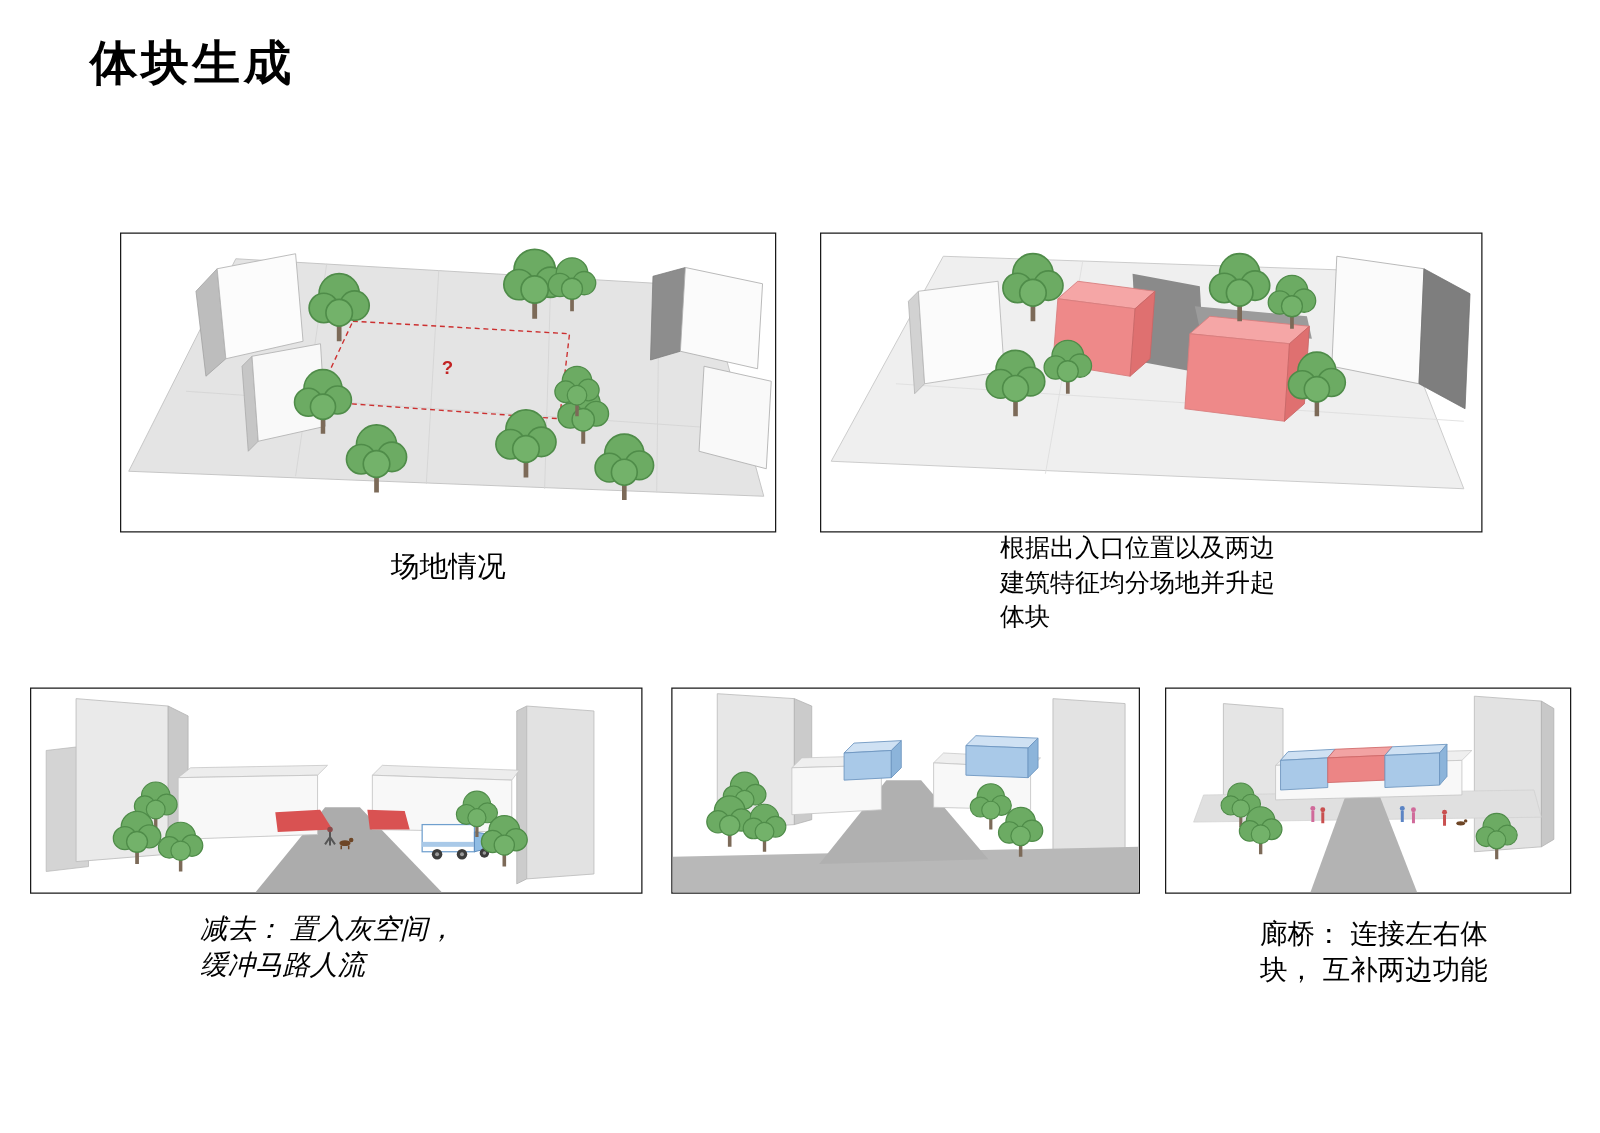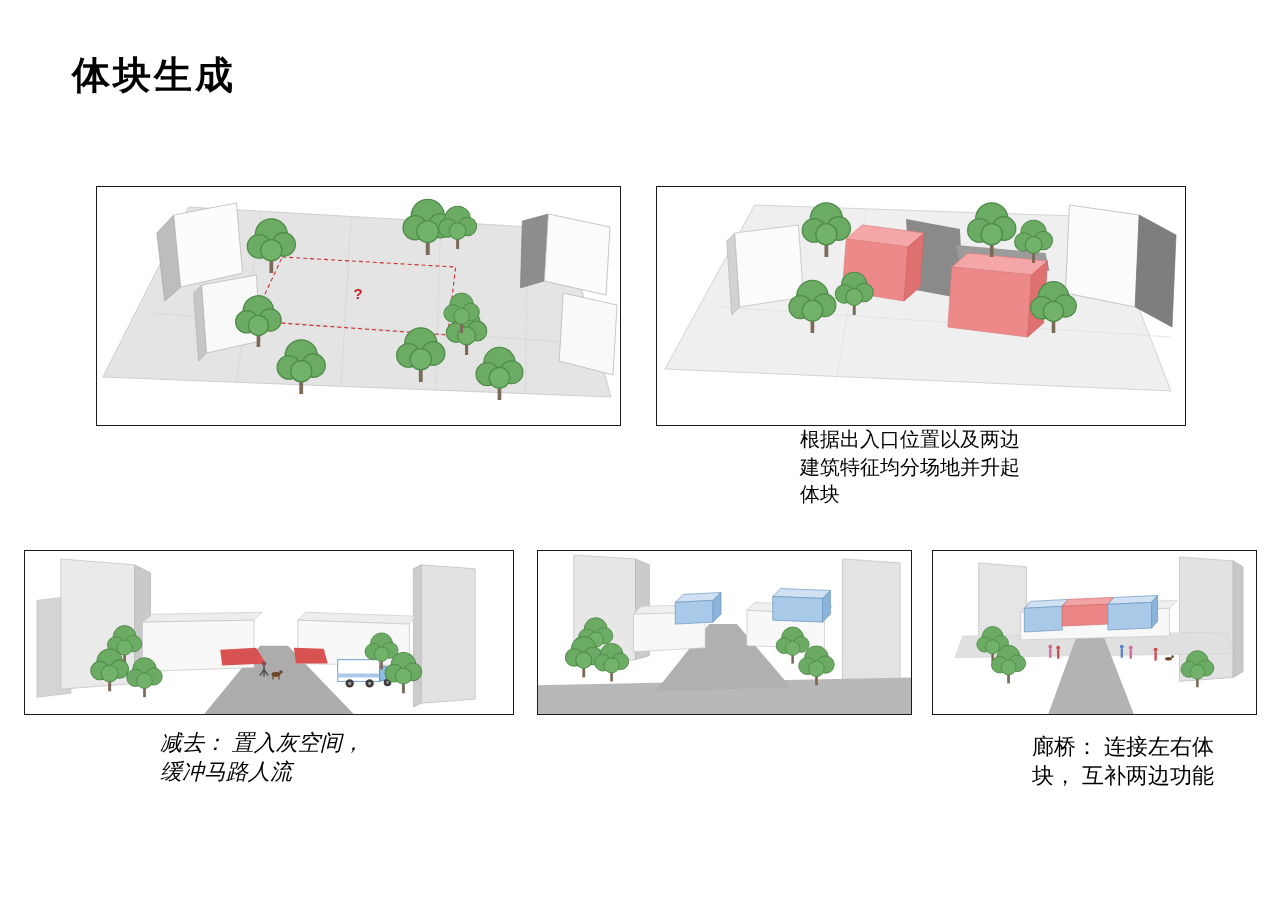--- a/index.html
+++ b/index.html
@@ -5,41 +5,41 @@
   * { margin: 0; padding: 0; box-sizing: border-box; }
   html, body { width: 1280px; height: 906px; }
   body {
     background: #ffffff;
     font-family: "Liberation Sans", "DejaVu Sans", sans-serif;
     position: relative;
     overflow: hidden;
   }
   #page { position: absolute; inset: 0; background: #fff; }
   .title {
-    position: absolute; left: 72px; top: 50px;
+    position: absolute; left: 72px; top: 25px;
     font-size: 38px; font-weight: 700; color: #000; letter-spacing: 3px;
   }
   .panel {
     position: absolute; border: 1px solid #1a1a1a; background: #fff; overflow: hidden;
   }
   .panel svg { display: block; width: 100%; height: 100%; }
   #panel-site     { left: 96px;  top: 186px; width: 525px; height: 240px; }
   #panel-massing  { left: 656px; top: 186px; width: 530px; height: 240px; }
   #panel-subtract { left: 24px;  top: 550px; width: 490px; height: 165px; }
   #panel-glass    { left: 537px; top: 550px; width: 375px; height: 165px; }
   #panel-bridge   { left: 932px; top: 550px; width: 325px; height: 165px; }
   .caption {
     position: absolute; color: #000; white-space: pre-line;
     font-size: 22px; line-height: 1.32;
   }
   #caption-site    { left: 96px;  top: 438px; width: 525px; text-align: center; font-size: 23px; }
   #caption-massing { left: 800px; top: 426px; font-size: 20px; line-height: 1.38; }
   #caption-subtract{ left: 160px; top: 728px; font-style: italic; }
   #caption-glass   { left: 648px; top: 730px; }
-  #caption-bridge  { left: 1008px; top: 732px; margin-left: 24px; }
+  #caption-bridge  { left: 1008px; top: 732px; }
 </style>
 </head>
 <body>
 
 <div id="page">
 
   <svg width="0" height="0" style="position:absolute" aria-hidden="true">
     <defs>
       <g id="tree">
         <path d="M0,0 L0,-12" stroke="#7c6a58" stroke-width="2" fill="none"></path>
@@ -79,20 +79,21 @@
         <use href="#tree" transform="translate(362,62) scale(1.5)"></use>
         <use href="#tree" transform="translate(162,160) scale(1.8)"></use>
         <use href="#tree" transform="translate(205,207) scale(1.9)"></use>
         <use href="#tree" transform="translate(325,195) scale(1.9)"></use>
         <use href="#tree" transform="translate(371,168) scale(1.6)"></use>
         <use href="#tree" transform="translate(404,213) scale(1.85)"></use>
         <use href="#tree" transform="translate(366,146) scale(1.4)"></use>
       </g>
     </svg>
   </section>
+  <div class="caption" id="caption-site">场地情况</div>
 
   <section class="panel" id="panel-massing">
     <svg viewBox="0 0 530 238" preserveAspectRatio="none">
       <g>
         <polygon points="98,18 448,30 516,204 8,182" fill="#efefef" stroke="#cccccc" stroke-width="0.8"></polygon>
         <path d="M210,22 L180,192 M60,120 L516,150" stroke="#dedede" stroke-width="0.7" fill="none"></path>
       </g>
       <g>
         <polygon points="70,54 78,46 83,120 75,128" fill="#d2d2d2" stroke="#b0b0b0" stroke-width="0.6"></polygon>
         <polygon points="78,46 142,38 147,110 83,120" fill="#fbfbfb" stroke="#b8b8b8" stroke-width="0.7"></polygon>

